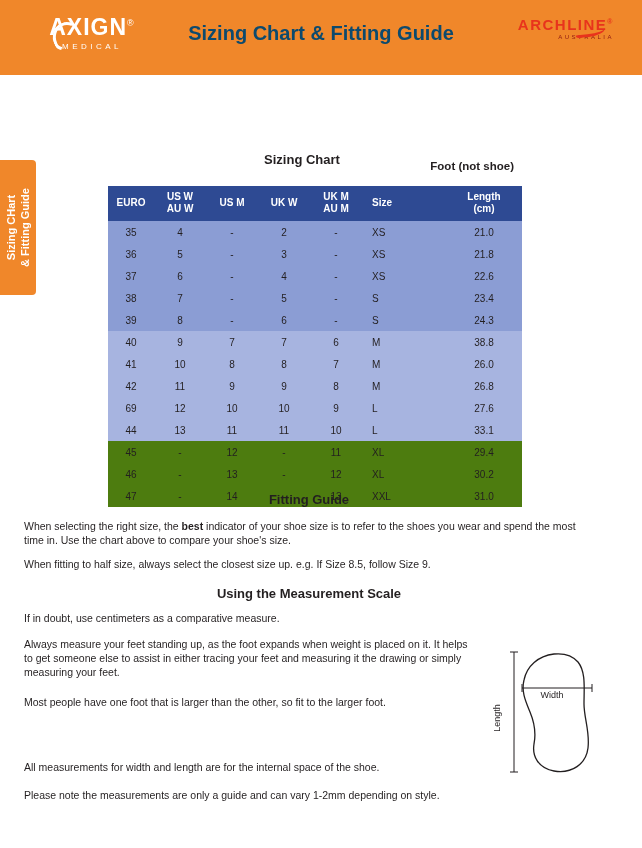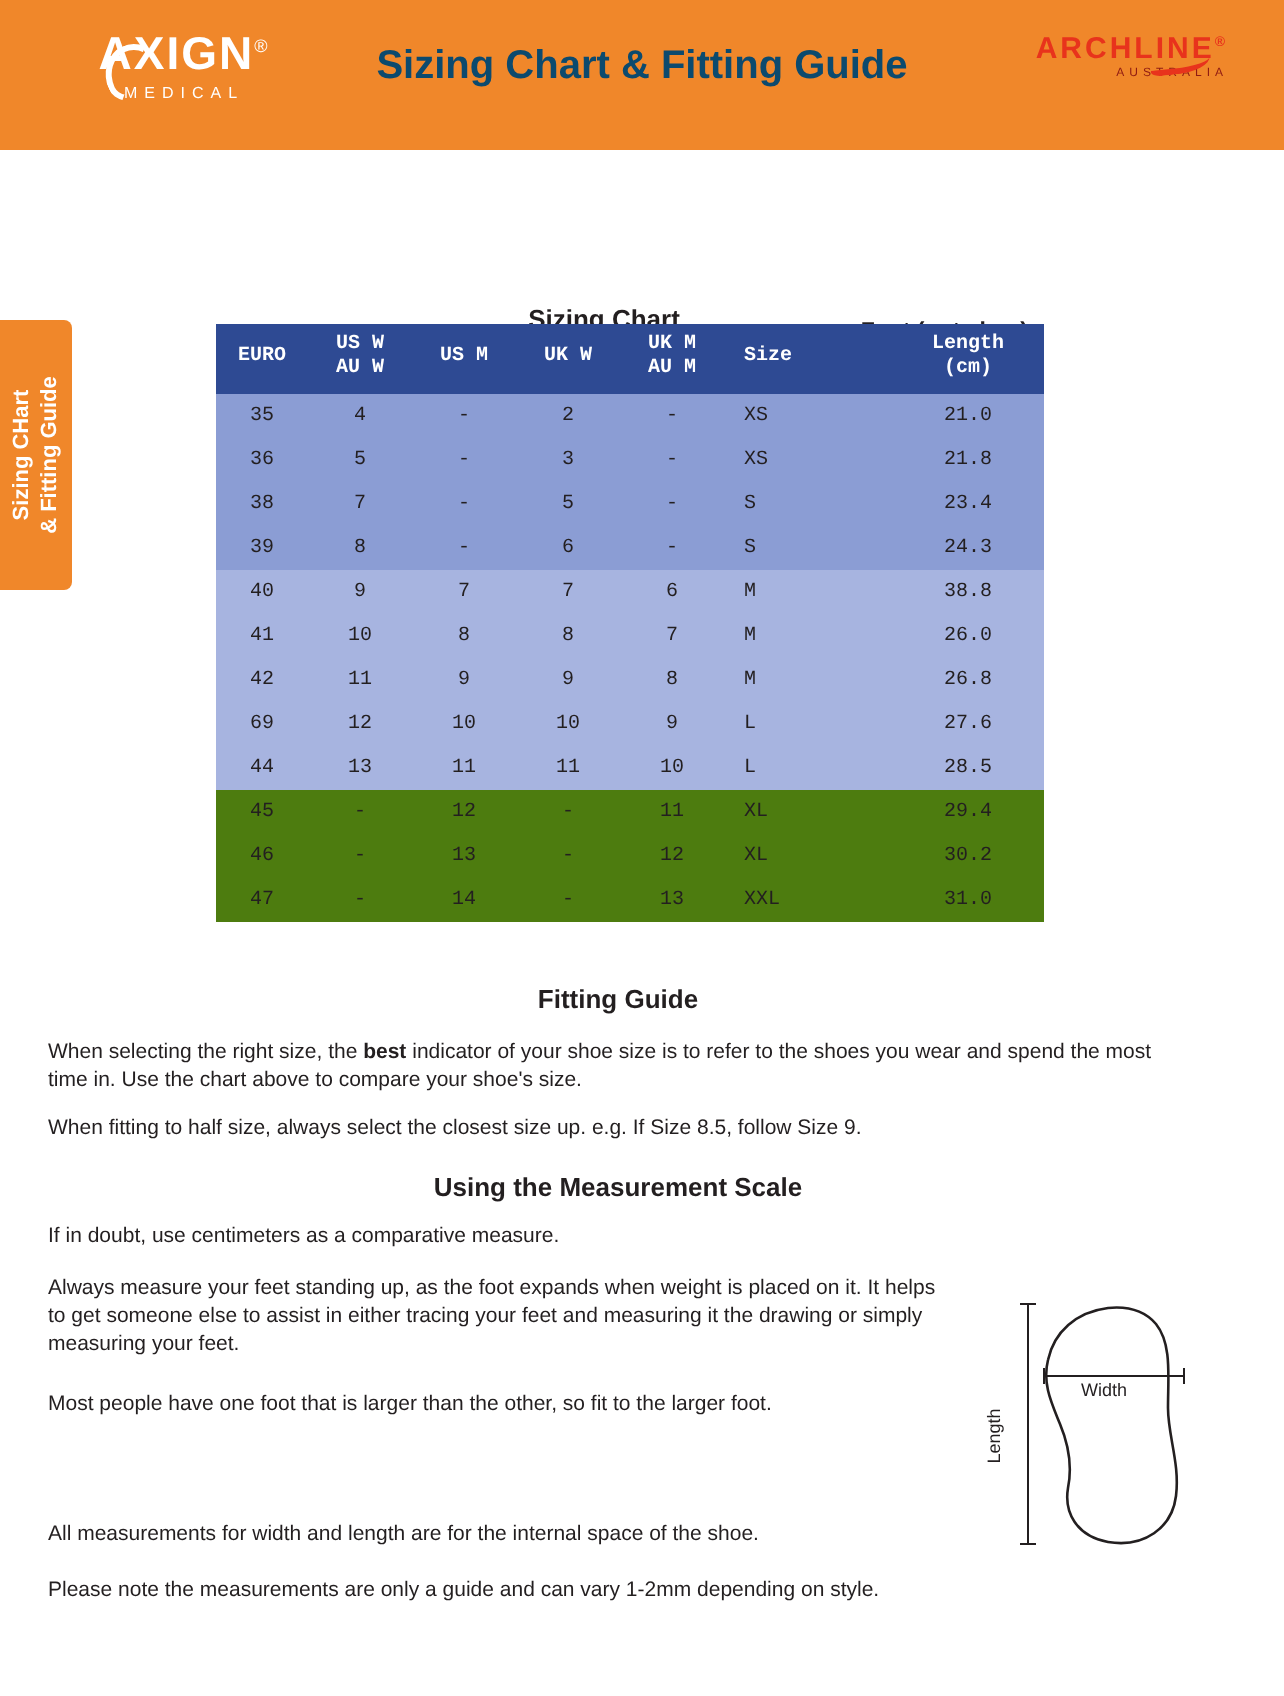--- a/index.html
+++ b/index.html
@@ -128,23 +128,22 @@
     color: #231f20;
   }
   #sizing-chart-title { left: 110px; top: 152px; width: 384px; }
   #foot-note { left: 404px; top: 160px; width: 110px; text-align: right; font-size: 11.5px; }
   #fitting-guide-title { left: 24px; top: 492px; width: 570px; }
   #measurement-title { left: 24px; top: 586px; width: 570px; }
 
   
   .table-wrap {
     position: absolute;
-    left: 108px; top: 162px;
+    left: 108px; top: 186px;
     width: 404px;
-    font-family: Liberation Mono, monospace;
   }
   table.size {
     border-collapse: collapse;
     width: 404px;
     table-layout: fixed;
   }
   table.size th {
     background: #2e4a93;
     color: #ffffff;
     font-size: 10px;
@@ -285,20 +284,29 @@
       <tr class="band-a">
         <td class="col-euro">36</td>
         <td class="col-usw">5</td>
         <td class="col-usm">-</td>
         <td class="col-ukw">3</td>
         <td class="col-ukm">-</td>
         <td class="col-size">XS</td>
         <td class="col-length">21.8</td>
       </tr>
       <tr class="band-a">
+        <td class="col-euro">37</td>
+        <td class="col-usw">6</td>
+        <td class="col-usm">-</td>
+        <td class="col-ukw">4</td>
+        <td class="col-ukm">-</td>
+        <td class="col-size">XS</td>
+        <td class="col-length">22.6</td>
+      </tr>
+      <tr class="band-a">
         <td class="col-euro">38</td>
         <td class="col-usw">7</td>
         <td class="col-usm">-</td>
         <td class="col-ukw">5</td>
         <td class="col-ukm">-</td>
         <td class="col-size">S</td>
         <td class="col-length">23.4</td>
       </tr>
       <tr class="band-a">
         <td class="col-euro">39</td>
@@ -345,21 +353,21 @@
         <td class="col-size">L</td>
         <td class="col-length">27.6</td>
       </tr>
       <tr class="band-b">
         <td class="col-euro">44</td>
         <td class="col-usw">13</td>
         <td class="col-usm">11</td>
         <td class="col-ukw">11</td>
         <td class="col-ukm">10</td>
         <td class="col-size">L</td>
-        <td class="col-length">28.5</td>
+        <td class="col-length">33.1</td>
       </tr>
       <tr class="band-c">
         <td class="col-euro">45</td>
         <td class="col-usw">-</td>
         <td class="col-usm">12</td>
         <td class="col-ukw">-</td>
         <td class="col-ukm">11</td>
         <td class="col-size">XL</td>
         <td class="col-length">29.4</td>
       </tr>

